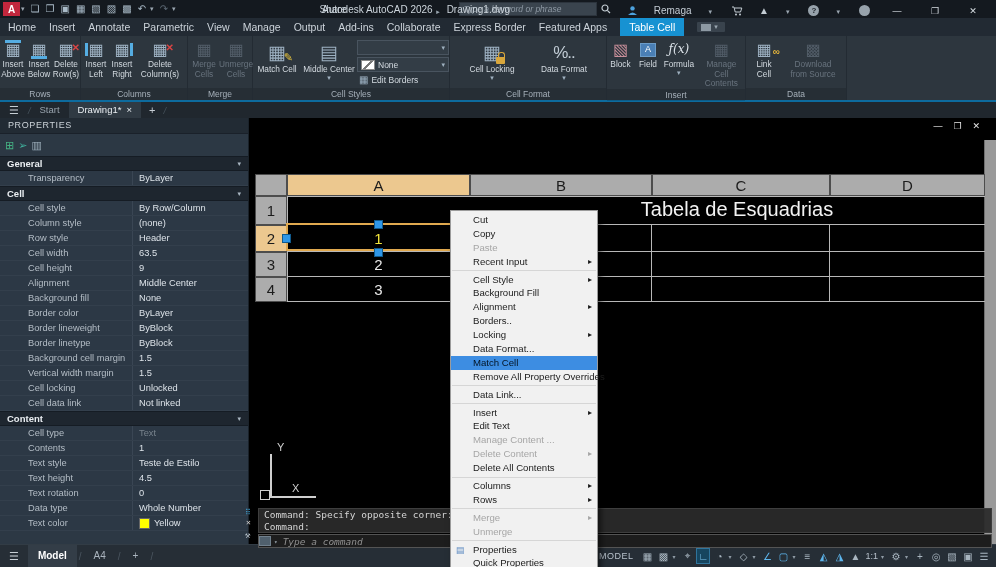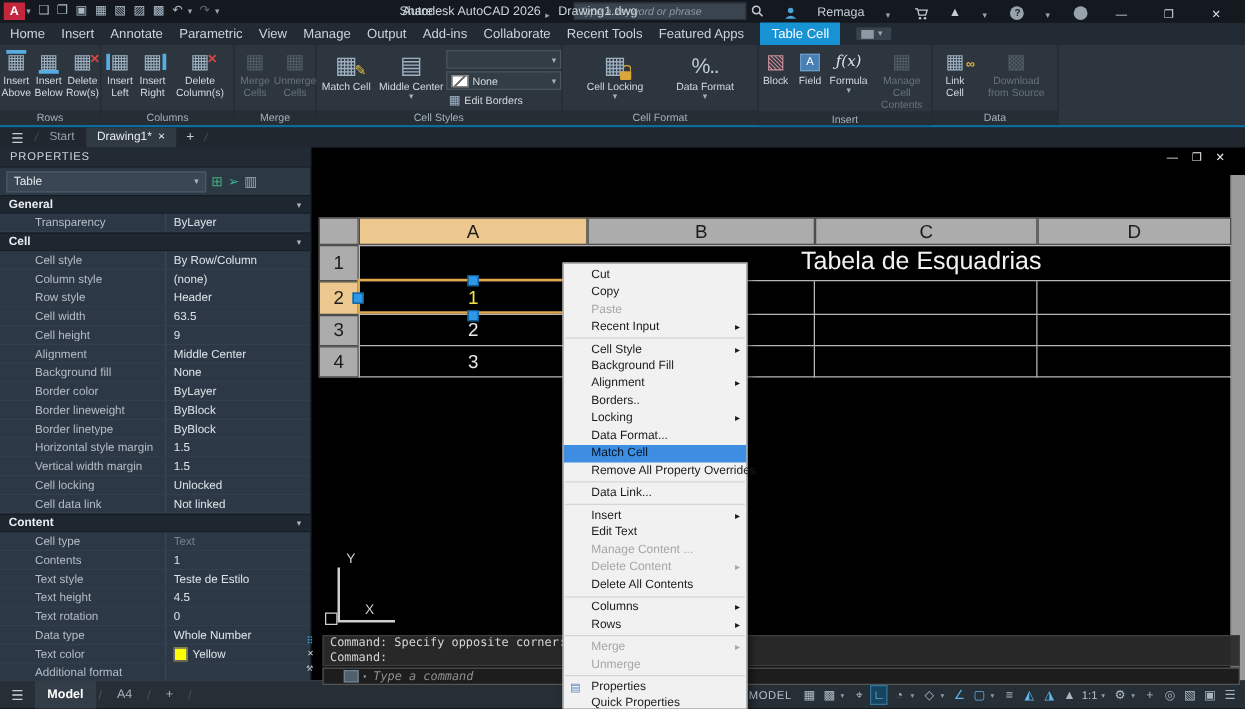--- a/index.html
+++ b/index.html
@@ -120,21 +120,21 @@
   .ucs-x{position:absolute;left:36px;top:42px;font-size:11px;}
   .ucs-sq{position:absolute;left:4px;top:50px;width:8px;height:8px;border:1.5px solid #cfcfcf;}
   
   #cmdpanel{position:absolute;left:245px;top:508px;width:747px;height:37px;z-index:30;font-family:"DejaVu Sans Mono",monospace;}
   .cmd-grip{position:absolute;left:0;top:0;color:#3f9fd0;font-size:8px;}
   .cmd-x{position:absolute;left:1px;top:10px;color:#d5d5d5;font-size:8px;}
   .cmd-wrench{position:absolute;left:0;top:22px;color:#b9c4cd;font-size:9px;}
   .cmd-hist{margin-left:13px;background:#2b2b2bf0;border:1px solid #3e3e3e;}
   .cmd-hist div{height:11.5px;line-height:11.5px;font-size:9.5px;color:#d4d4d4;padding-left:5px;white-space:nowrap;}
   .cmd-inrow{margin-left:13px;margin-top:1px;height:12px;background:#1d1d1d;border:1px solid #545454;
-    display:flex;align-items:center;padding:0 16px;gap:3px;}
+    display:flex;align-items:center;padding:0 0;gap:3px;}
   .kbadge{width:10px;height:8px;background:#50606d;border:1px solid #70808d;display:inline-block;}
   .kcaret{font-size:6px;color:#9aa5ae;}
   #cmdinput{flex:1;background:transparent;border:none;outline:none;color:#aaa;font-style:italic;
     font-size:9.5px;font-family:"DejaVu Sans Mono",monospace;}
   #cmdinput::placeholder{color:#8f8f8f;}
   
   #statusbar{position:absolute;left:0;right:0;bottom:0;height:22px;background:#262e36;border-top:1px solid #323c45;
     display:flex;align-items:center;font-size:10px;color:#aab4be;z-index:10;}
   .sb-burger{padding:0 9px;font-size:11px;color:#c7ced4;}
   .ltab{padding:0 10px;height:22px;line-height:22px;}
@@ -216,21 +216,21 @@
 <div id="menubar">
   <span class="mtab">Home</span>
   <span class="mtab">Insert</span>
   <span class="mtab">Annotate</span>
   <span class="mtab">Parametric</span>
   <span class="mtab">View</span>
   <span class="mtab">Manage</span>
   <span class="mtab">Output</span>
   <span class="mtab">Add-ins</span>
   <span class="mtab">Collaborate</span>
-  <span class="mtab">Recent Tools</span>
+  <span class="mtab">Express Border</span>
   <span class="mtab">Featured Apps</span>
   <span class="mtab active">Table Cell</span>
   <span class="ribbonopt">
     <span class="bx"></span>
     <span class="tb-caret">▾</span>
   </span>
 </div>
 
 <div id="ribbon">
   <div class="rpanel" style="width:80px">
@@ -442,24 +442,20 @@
     <span>Drawing1*</span>
     <span>×</span>
   </span>
   <span class="ft-add">+</span>
   <span class="ft-sep">/</span>
 </div>
 
 <div id="props">
   <div class="ptitle">PROPERTIES</div>
   <div class="pselrow">
-    <div class="objsel">
-      <span>Table</span>
-      <span class="ddc">▾</span>
-    </div>
     <span class="psicon" style="color:#45b183">⊞</span>
     <span class="psicon" style="color:#3fae9b">➢</span>
     <span class="psicon" style="color:#9fb0bd">▥</span>
   </div>
 
   <div class="psect">
     <span>General</span>
     <span class="chev">▾</span>
   </div>
   <div class="prow">
@@ -505,21 +501,21 @@
     </div>
   <div class="prow">
       <span class="pl">Border lineweight</span>
       <span class="pv">ByBlock</span>
     </div>
   <div class="prow">
       <span class="pl">Border linetype</span>
       <span class="pv">ByBlock</span>
     </div>
   <div class="prow">
-      <span class="pl">Horizontal style margin</span>
+      <span class="pl">Background cell margin</span>
       <span class="pv">1.5</span>
     </div>
   <div class="prow">
       <span class="pl">Vertical width margin</span>
       <span class="pv">1.5</span>
     </div>
   <div class="prow">
       <span class="pl">Cell locking</span>
       <span class="pv">Unlocked</span>
     </div>
@@ -556,24 +552,20 @@
       <span class="pl">Data type</span>
       <span class="pv">Whole Number</span>
     </div>
   <div class="prow">
     <span class="pl">Text color</span>
     <span class="pv">
       <span class="swatch"></span>
       <span>Yellow</span>
     </span>
   </div>
-  <div class="prow">
-      <span class="pl">Additional format</span>
-      <span class="pv"></span>
-    </div>
 </div>
 
 <div id="canvas">
   <div class="winctl">
     <span>—</span>
     <span>❐</span>
     <span>✕</span>
   </div>
   <div id="vscroll"></div>
 

